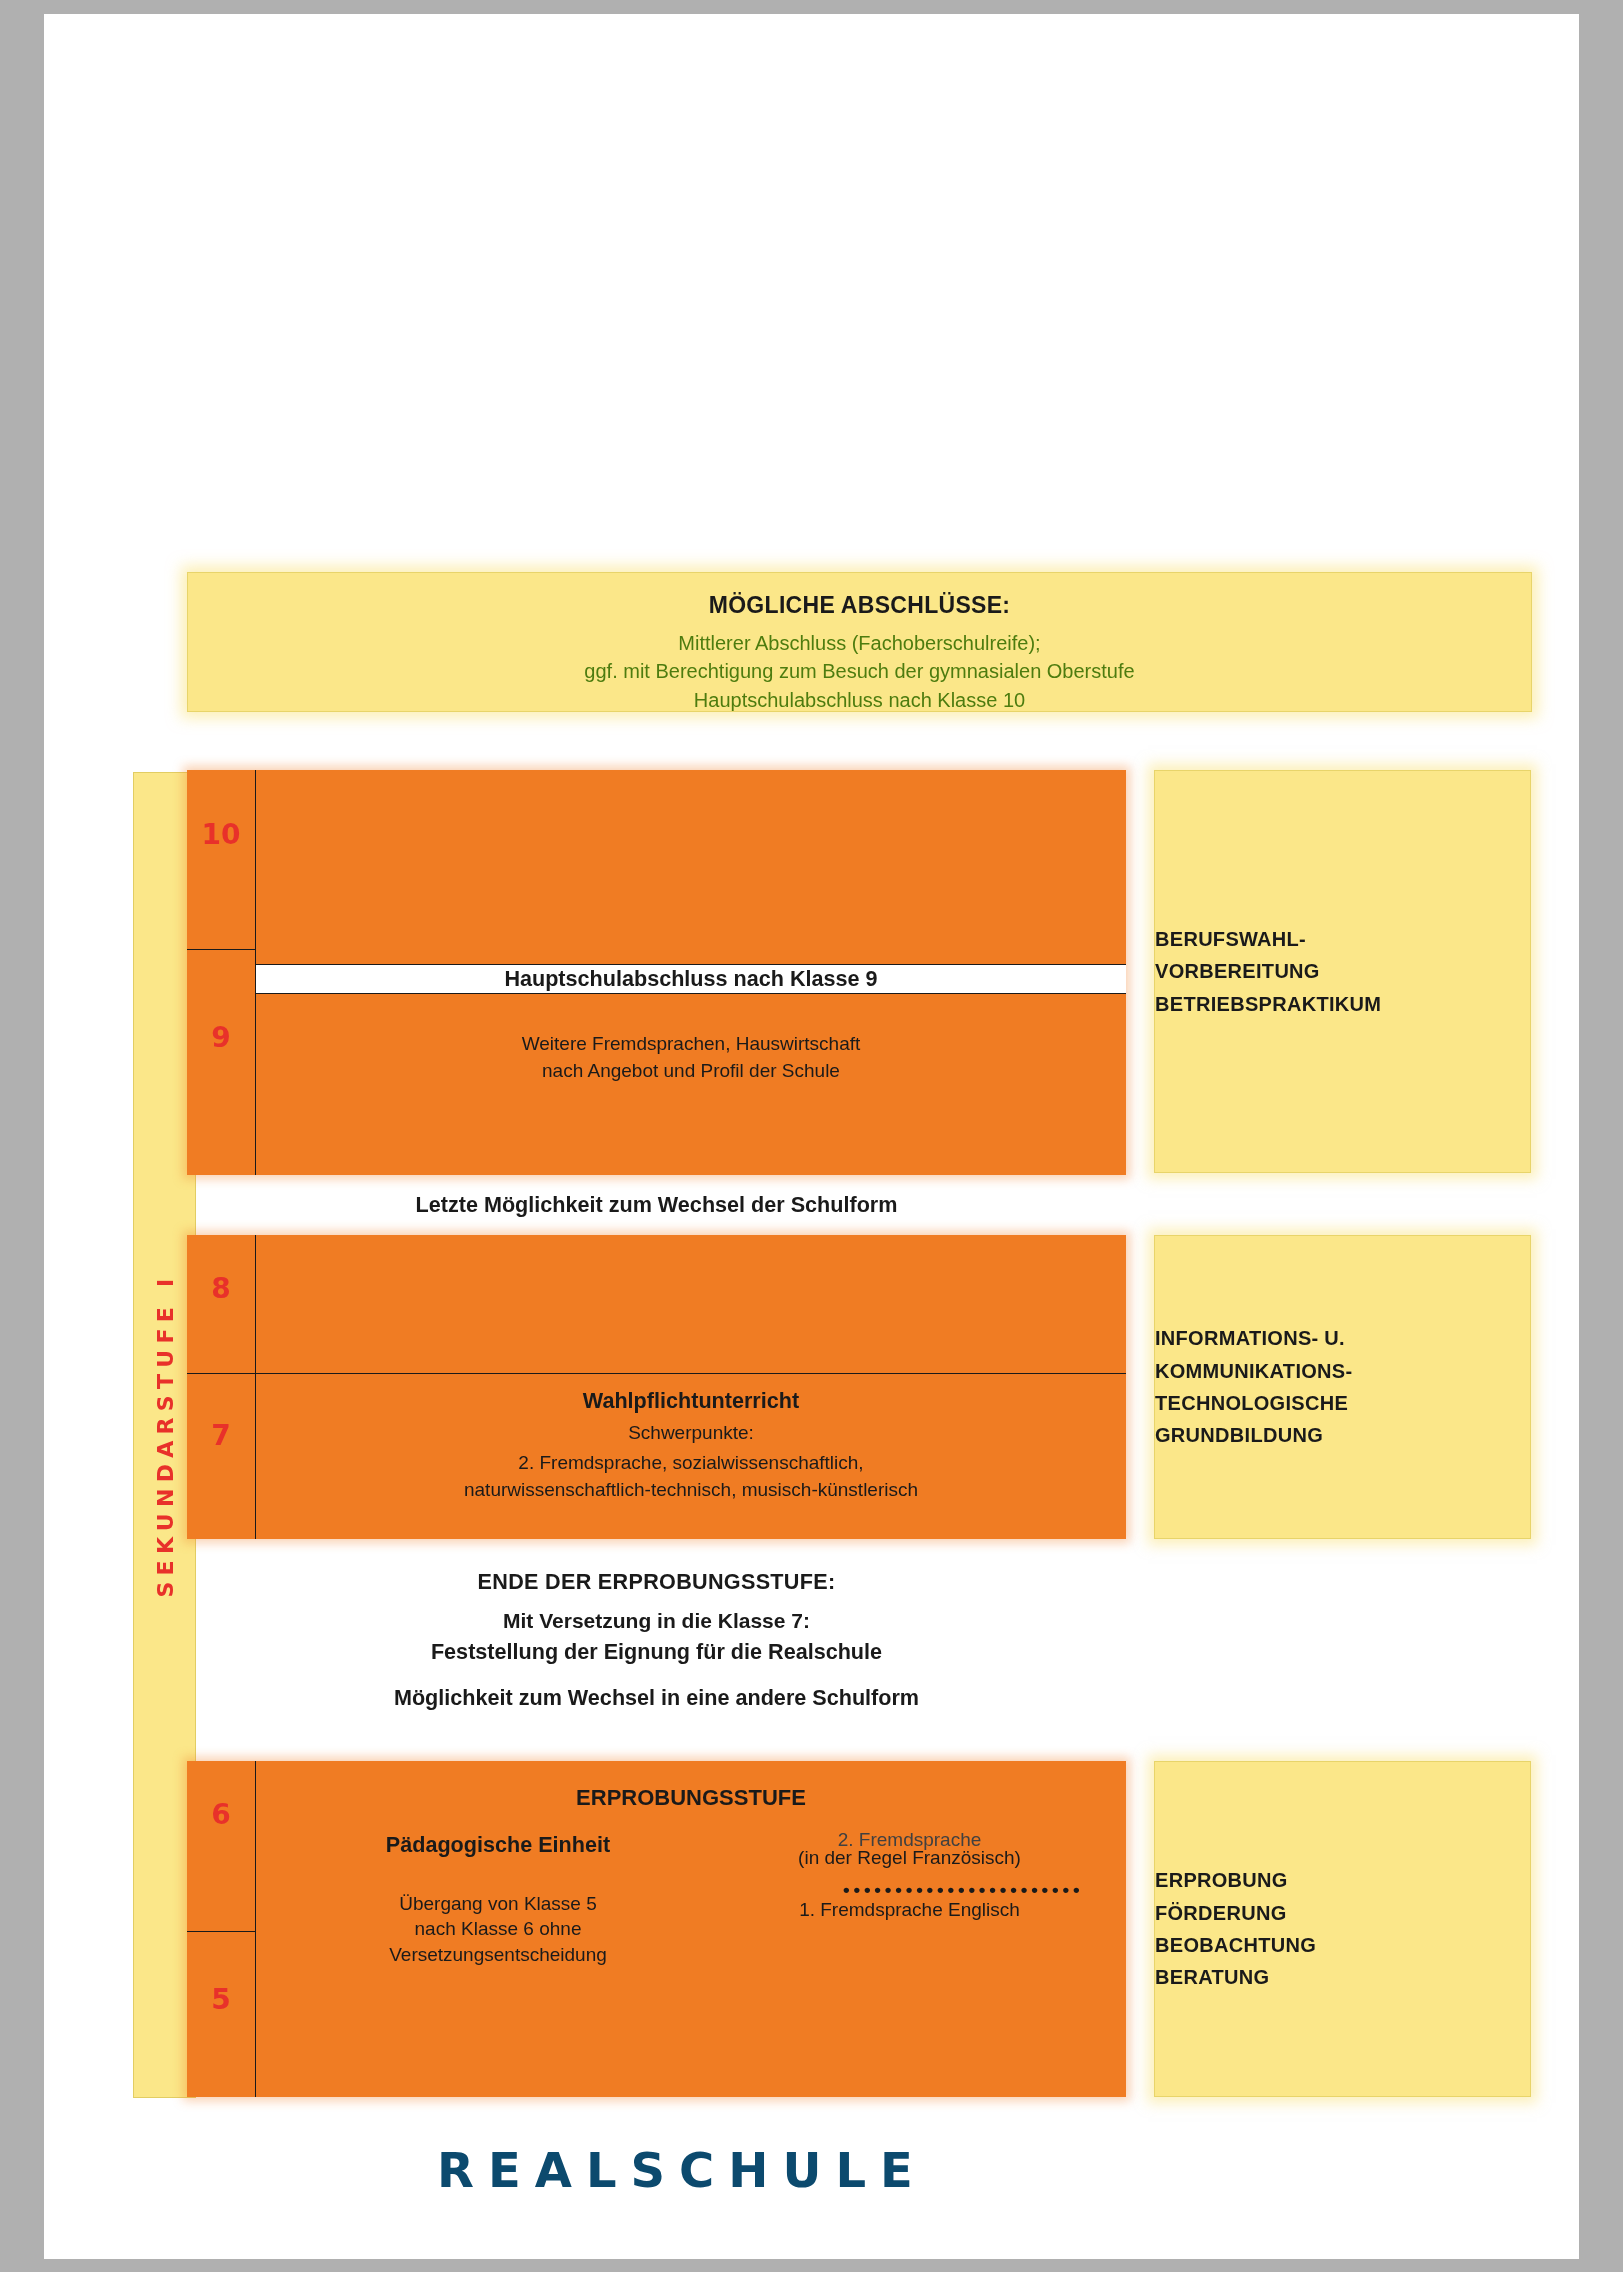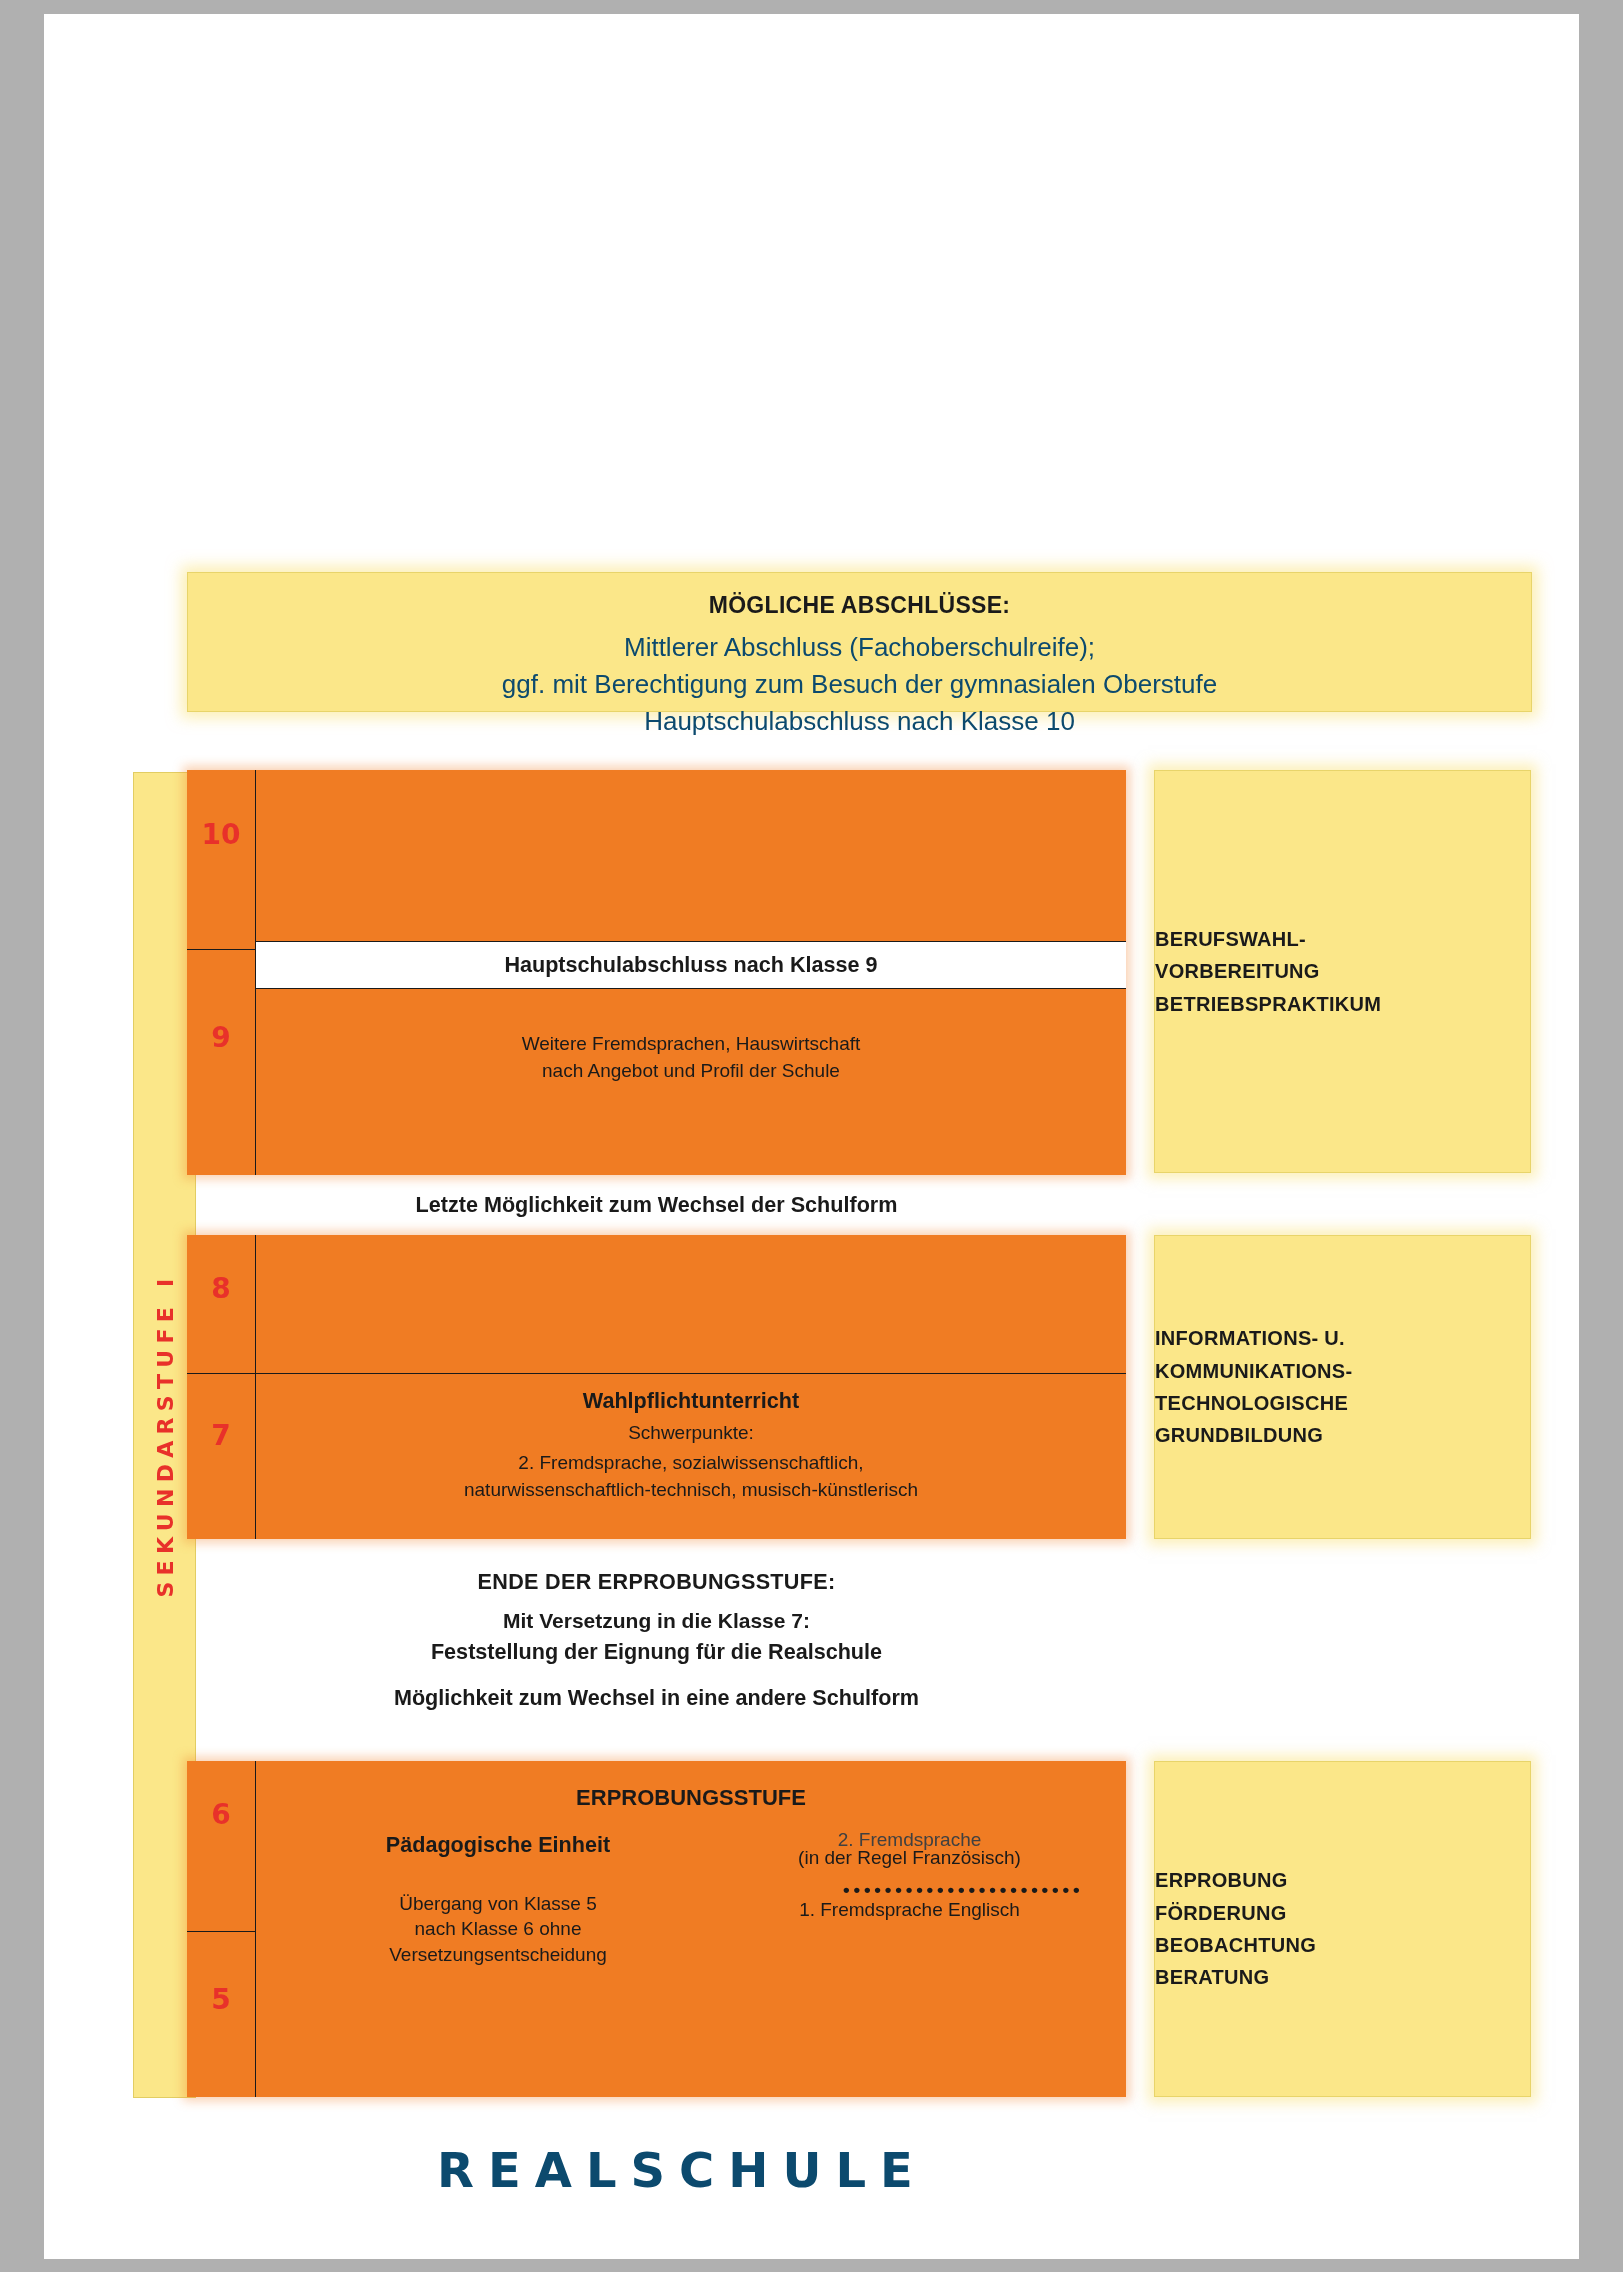--- a/index.html
+++ b/index.html
@@ -38,22 +38,22 @@
     padding-top: 19px;
   }
   .abschluesse .ttl {
     font-size: 23px;
     font-weight: bold;
     color: #1a1a1a;
     letter-spacing: 0.3px;
     margin-bottom: 10px;
   }
   .abschluesse .ln {
-    font-size: 26px;
-    color: #0c4a6e;
+    font-size: 20px;
+    color: #4d7c0f;
     line-height: 1.42;
   }
 
   
   .sek-bar {
     position: absolute;
     left: 89px;
     top: 758px;
     width: 63px;
     height: 1326px;
@@ -192,21 +192,21 @@
   </div>
 
   <div class="obox" style="left:143px; top:756px; width:939px; height:405px;">
     <div class="ocol">
       <div class="gnum" style="top:48px;">10</div>
       <div class="gnum" style="top:251px;">9</div>
     </div>
 
     <div class="hsep" style="top:179px; width:69px;"></div>
 
-    <div class="white-strip" style="left:69px; top:171px; width:870px; height:48px;text-align:center;">Hauptschulabschluss nach Klasse 9</div>
+    <div class="white-strip" style="left:69px; top:194px; width:870px; height:30px;text-align:center;">Hauptschulabschluss nach Klasse 9</div>
 
     <div class="txt-c" style="position:absolute; left:69px; top:260px; width:870px; font-size:19px; line-height:1.45;">Weitere Fremdsprachen, Hauswirtschaft</div>
     <div class="txt-c" style="position:absolute; left:69px; top:287px; width:870px; font-size:19px; line-height:1.45;">nach Angebot und Profil der Schule</div>
   </div>
 
   <div class="caption" style="left:143px; top:1178px; width:939px; font-size:21.6px;">Letzte Möglichkeit zum Wechsel der Schulform</div>
 
   <div class="obox" style="left:143px; top:1221px; width:939px; height:304px;">
     <div class="ocol">
       <div class="gnum" style="top:37px;">8</div>

